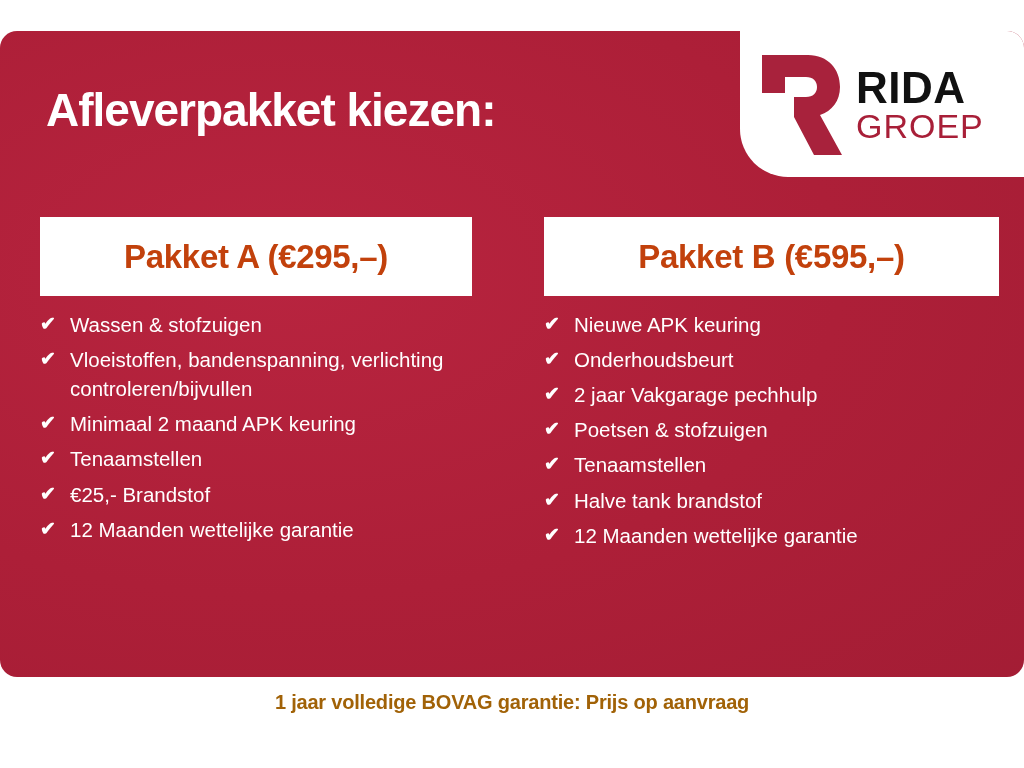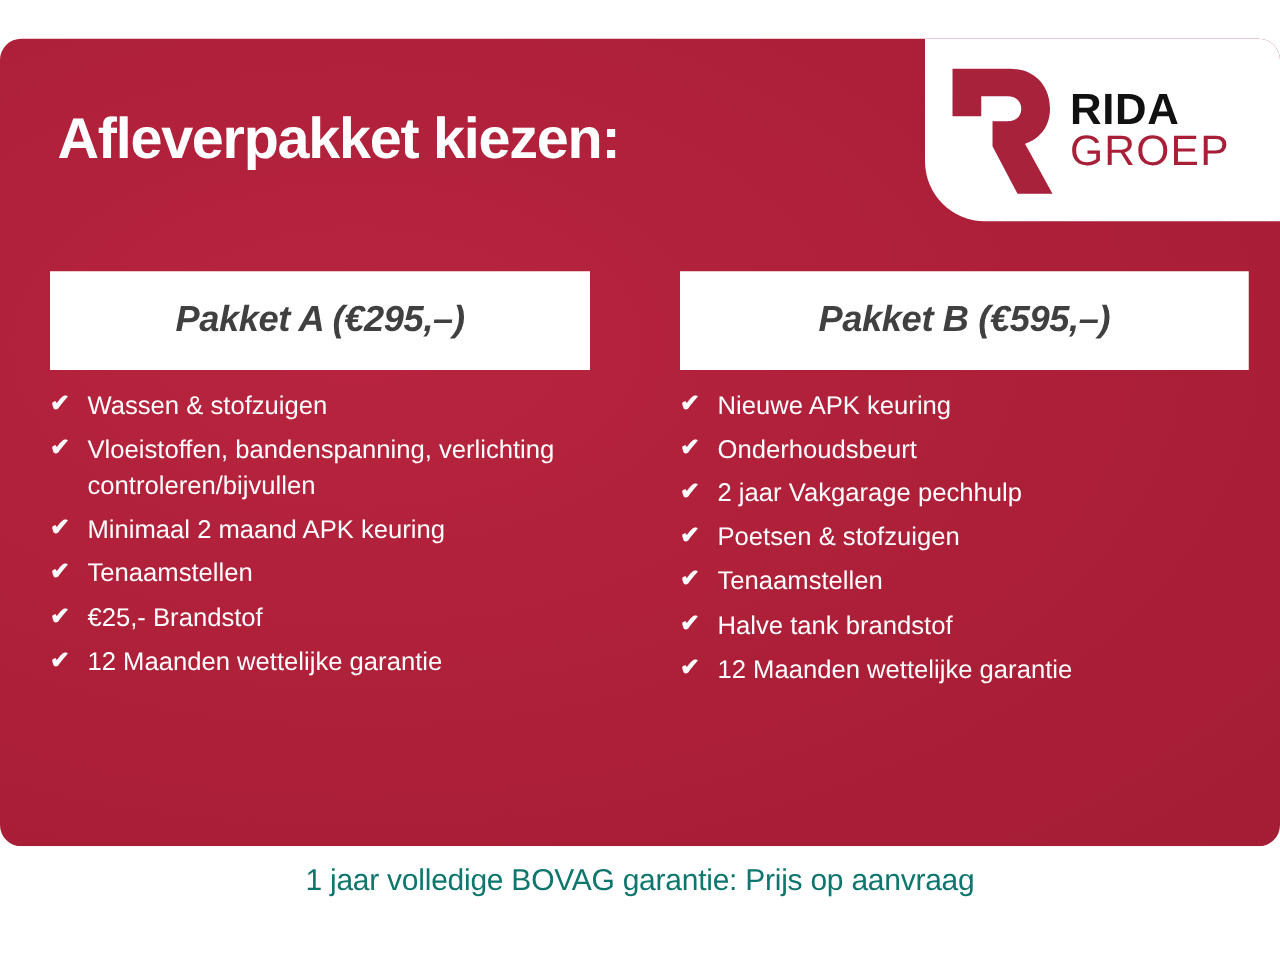--- a/index.html
+++ b/index.html
@@ -68,21 +68,21 @@
     height: 104px;
     flex: 0 0 auto;
   }
   .logo-words {
     display: flex;
     flex-direction: column;
     justify-content: center;
     line-height: 0.92;
   }
   .logo-rida {
-    font-size: 35px;
+    font-size: 44px;
     font-weight: 700;
     color: #111111;
     letter-spacing: 0.5px;
   }
   .logo-groep {
     font-size: 34px;
     font-weight: 400;
     color: #a81f38;
     letter-spacing: 1px;
     margin-top: 2px;
@@ -102,26 +102,25 @@
 
   .pkg-card {
     background: #ffffff;
     height: 79px;
     display: flex;
     align-items: center;
     justify-content: center;
     margin-bottom: 14px;
   }
   .pkg-title {
-    font-size: 29px;
-    font-weight: 700;
-    color: #404040;
+    font-size: 33px;
+    font-weight: 700;
+    color: #c2410c;
     letter-spacing: -0.3px;
     white-space: nowrap;
-    font-style: italic;
   }
 
   .feature-list { list-style: none; }
   .feature-item {
     display: flex;
     align-items: flex-start;
     color: #ffffff;
     font-size: 20.5px;
     line-height: 1.42;
     margin-bottom: 6px;
@@ -142,23 +141,23 @@
     left: 0;
     top: 677px;
     width: 1024px;
     height: 91px;
     background: #ffffff;
     display: flex;
     justify-content: center;
     padding-top: 14px;
   }
   .footer-text {
-    font-size: 24px;
-    font-weight: 400;
-    color: #0f766e;
+    font-size: 20px;
+    font-weight: 700;
+    color: #a16207;
     letter-spacing: -0.2px;
     white-space: nowrap;
   }
 </style>
 </head>
 <body>
 
 <div class="slide">
 
   <div class="stage">

